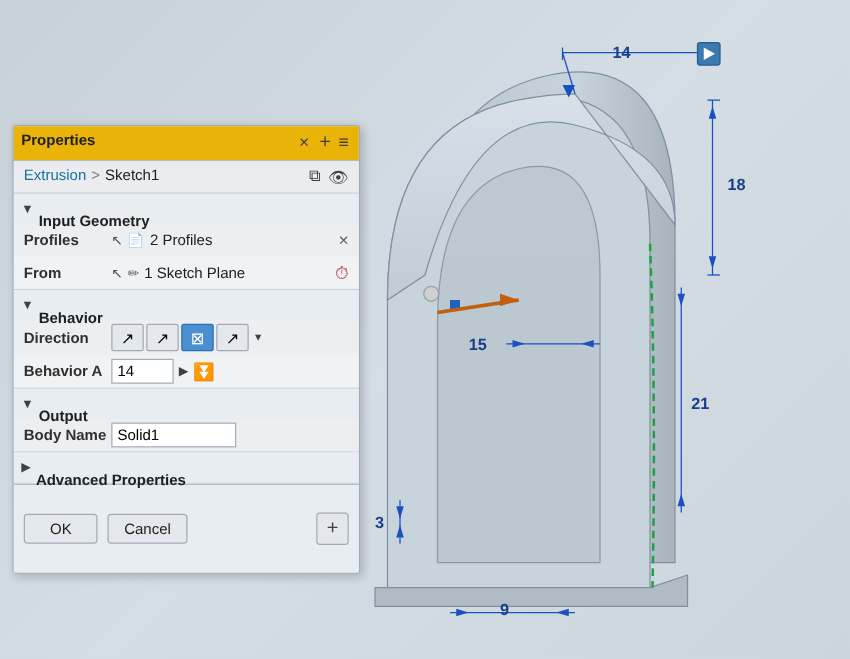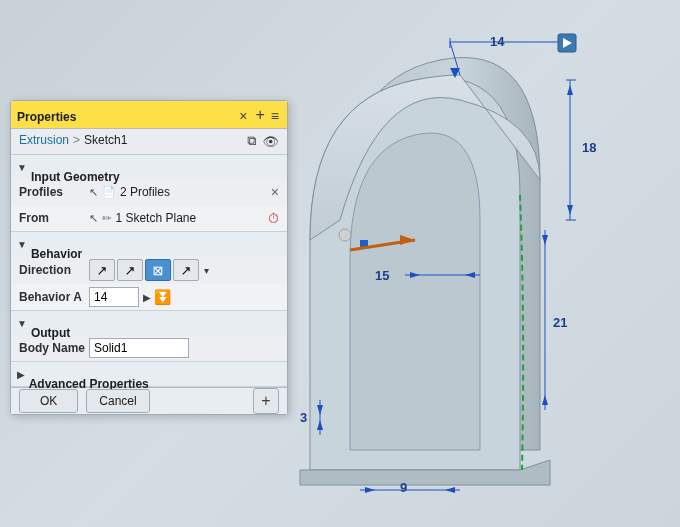--- a/index.html
+++ b/index.html
@@ -44,22 +44,22 @@
       width: 278px;
       background: #f0f2f4;
       border: 1px solid #a0acb8;
       border-radius: 3px;
       box-shadow: 2px 2px 8px rgba(0,0,0,0.2);
     }
 
     
     .panel-header {
       display: flex;
-      align-items: flex-end;
-      background: #fde047;
+      align-items: flex-start;
+      background: #eab308;
       border-bottom: 1px solid #b0bcc8;
       padding: 4px 6px;
       height: 28px;
     }
 
     .panel-title {
       font-weight: bold;
       font-size: 12px;
       color: #202020;
       flex: 1;
@@ -289,21 +289,21 @@
     .adv-arrow {
       color: #404040;
       margin-right: 4px;
       font-size: 10px;
     }
 
     
     .panel-footer {
       display: flex;
       align-items: center;
-      padding: 0 8px;
+      padding: 22px 8px;
       background: #e8edf2;
       border-top: 1px solid #b0bcc8;
       gap: 8px;
     }
 
     .btn-ok {
       background: #e4e8ec;
       border: 1px solid #a0acb8;
       border-radius: 3px;
       padding: 4px 20px;

